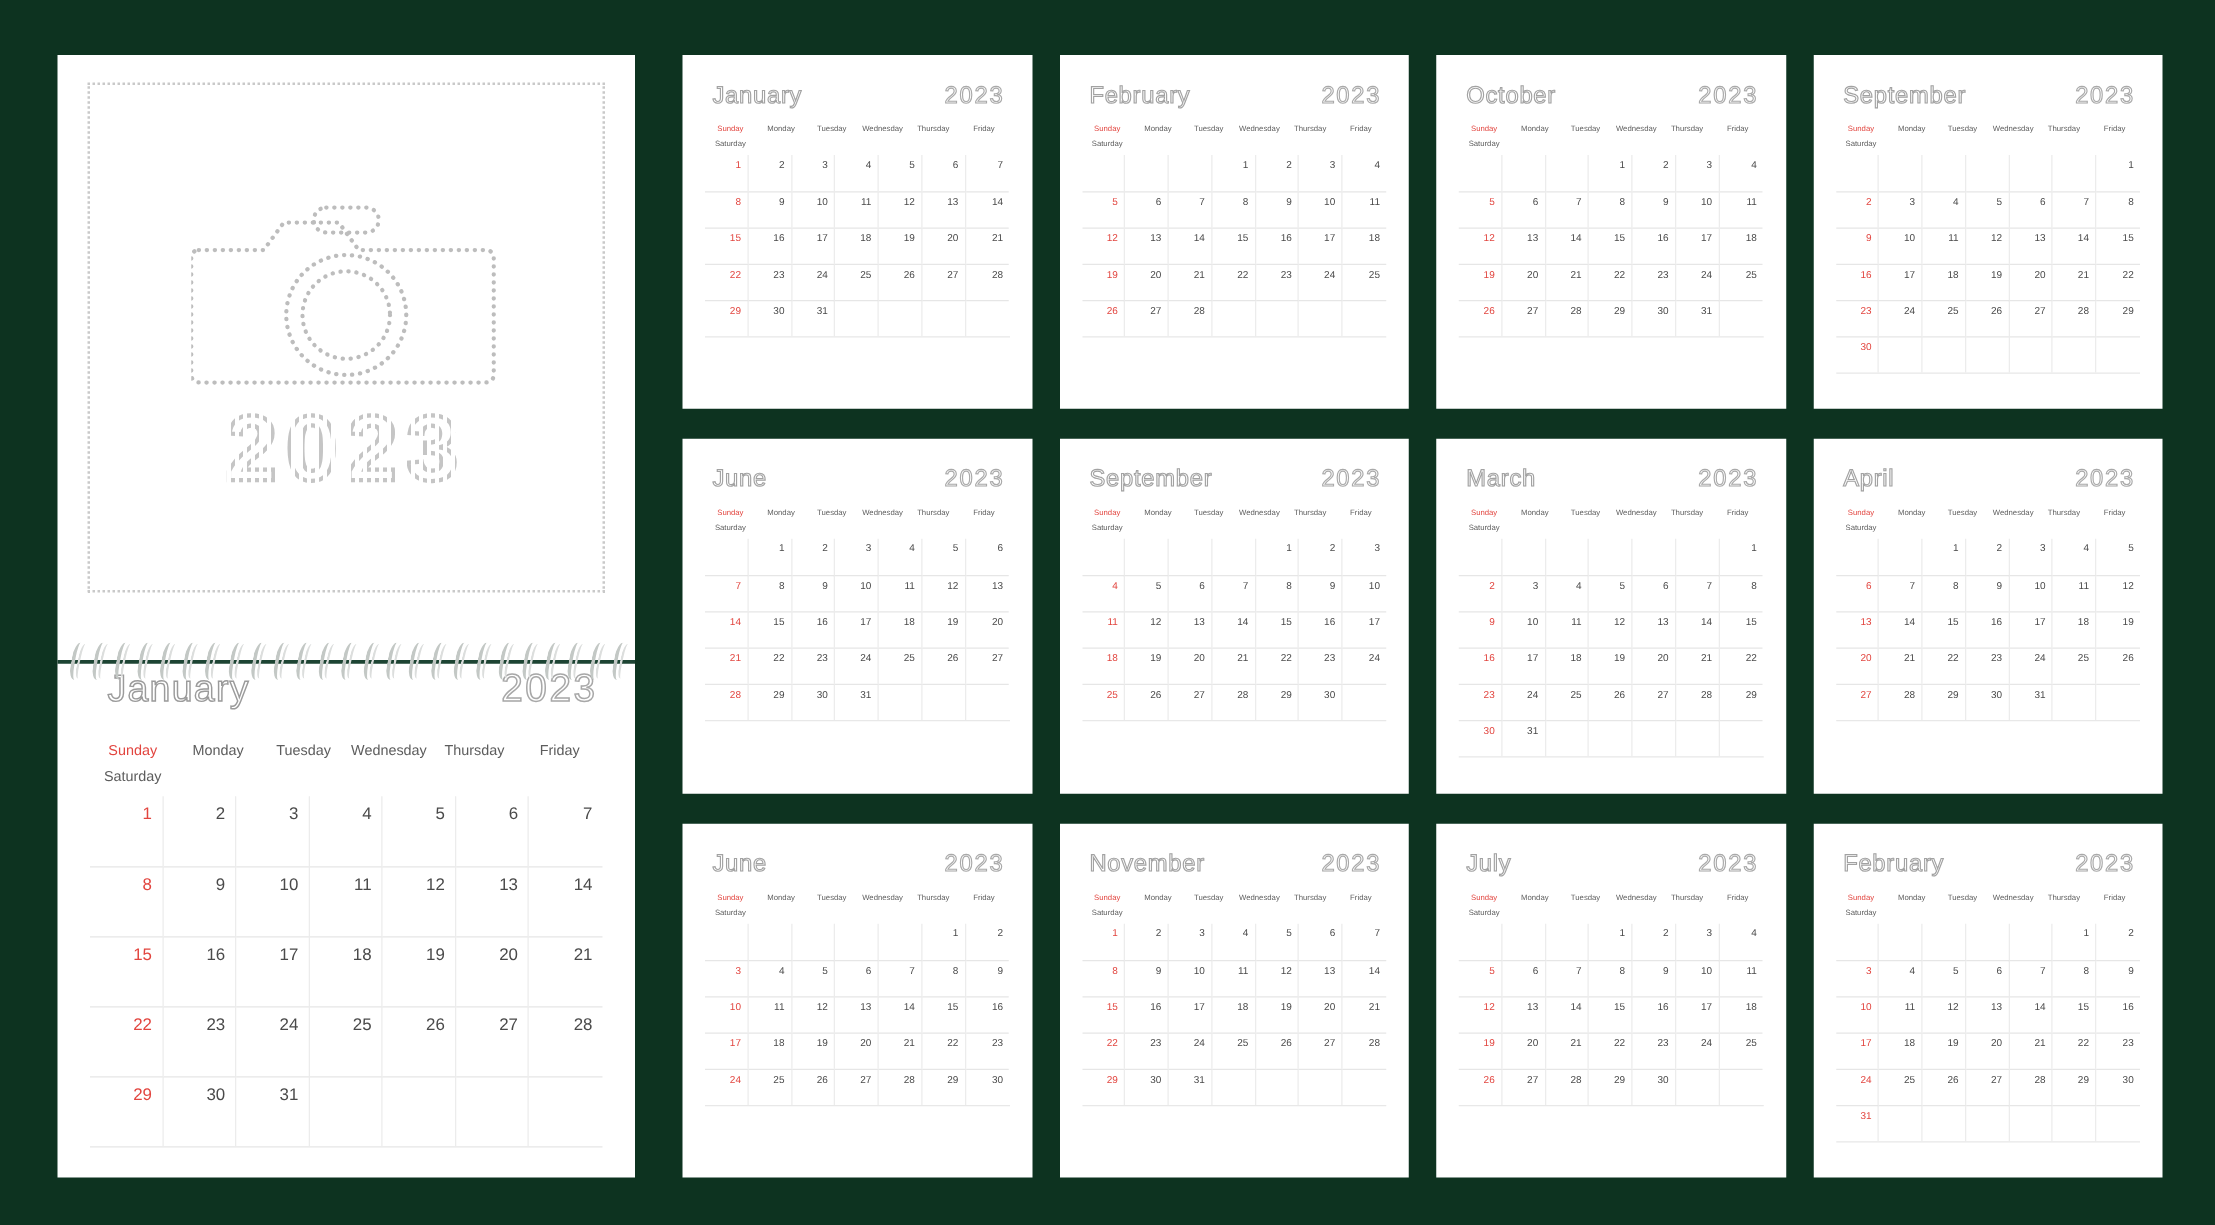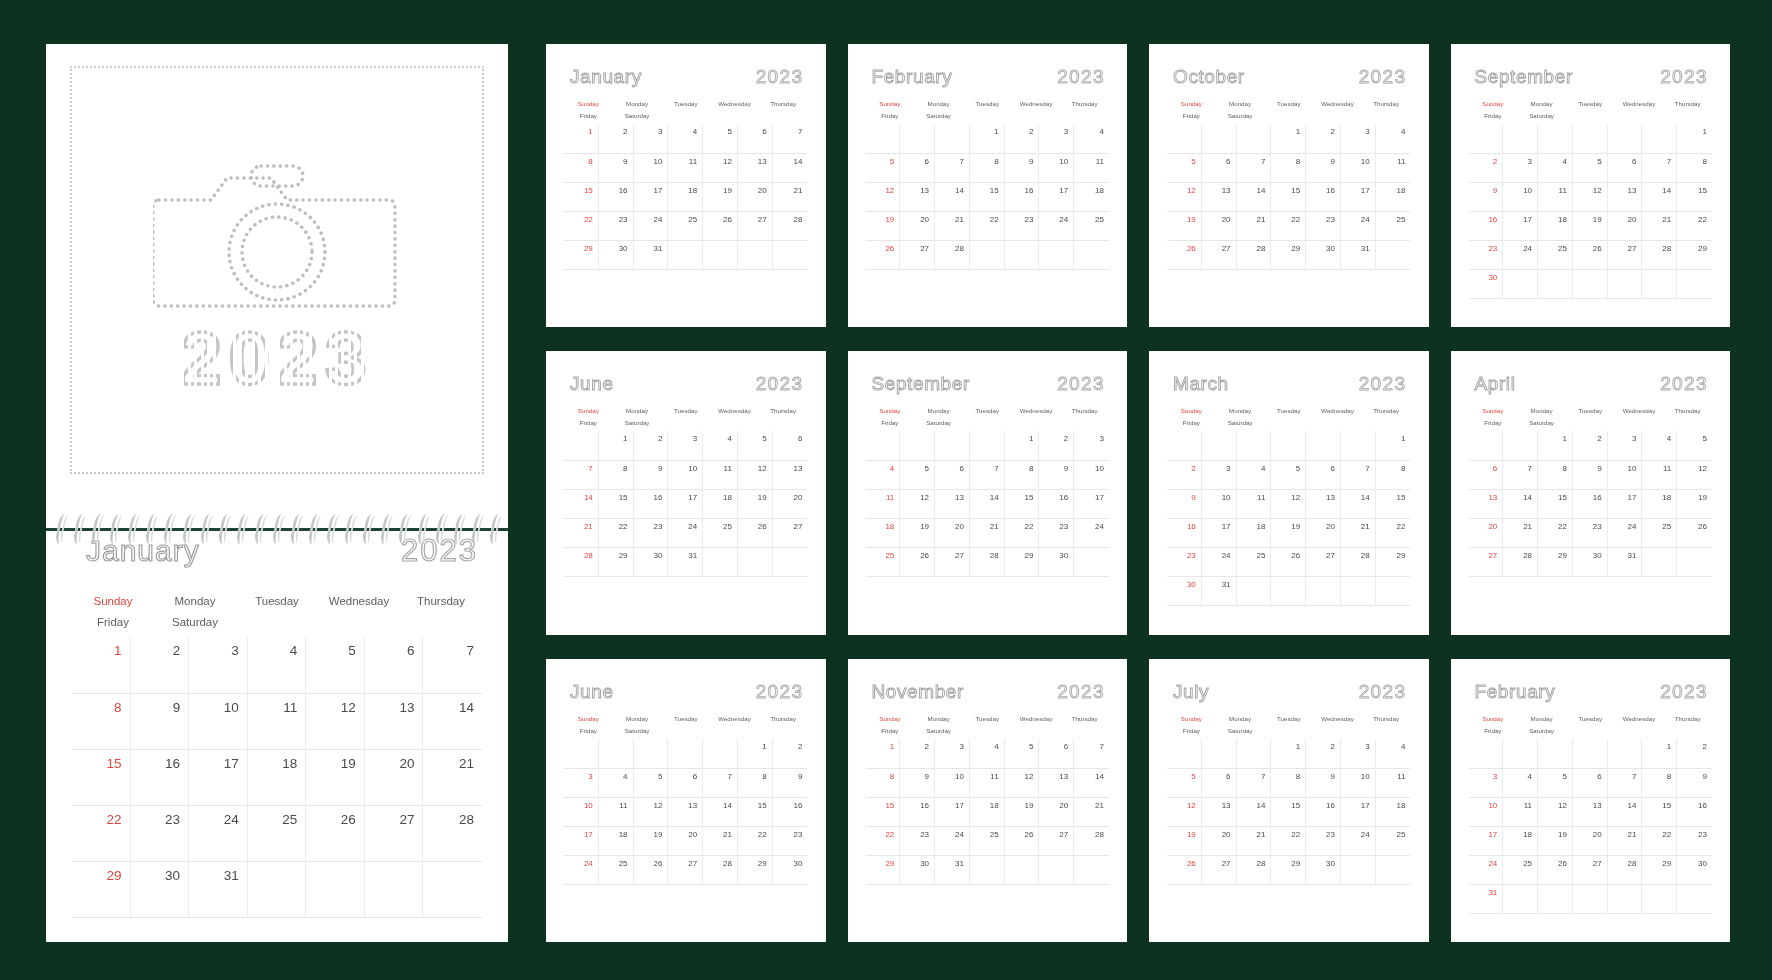--- a/index.html
+++ b/index.html
@@ -141,21 +141,21 @@
     letter-spacing: 2px;
     color: transparent;
     -webkit-text-stroke: 1.2px #a8a8a8;
     text-stroke: 1.2px #a8a8a8;
     font-weight: 400;
   }
 
   
   .cal-dow {
     display: grid;
-    grid-template-columns: repeat(5, 1fr);
+    grid-template-columns: repeat(6, 1fr);
   }
   .cal-dow .dow {
     text-align: center;
     color: #5d5d5d;
   }
   .cal-dow .dow.sun { color: #e2453f; }
 
   .cal-grid {
     display: grid;
     grid-template-columns: repeat(7, 1fr);

